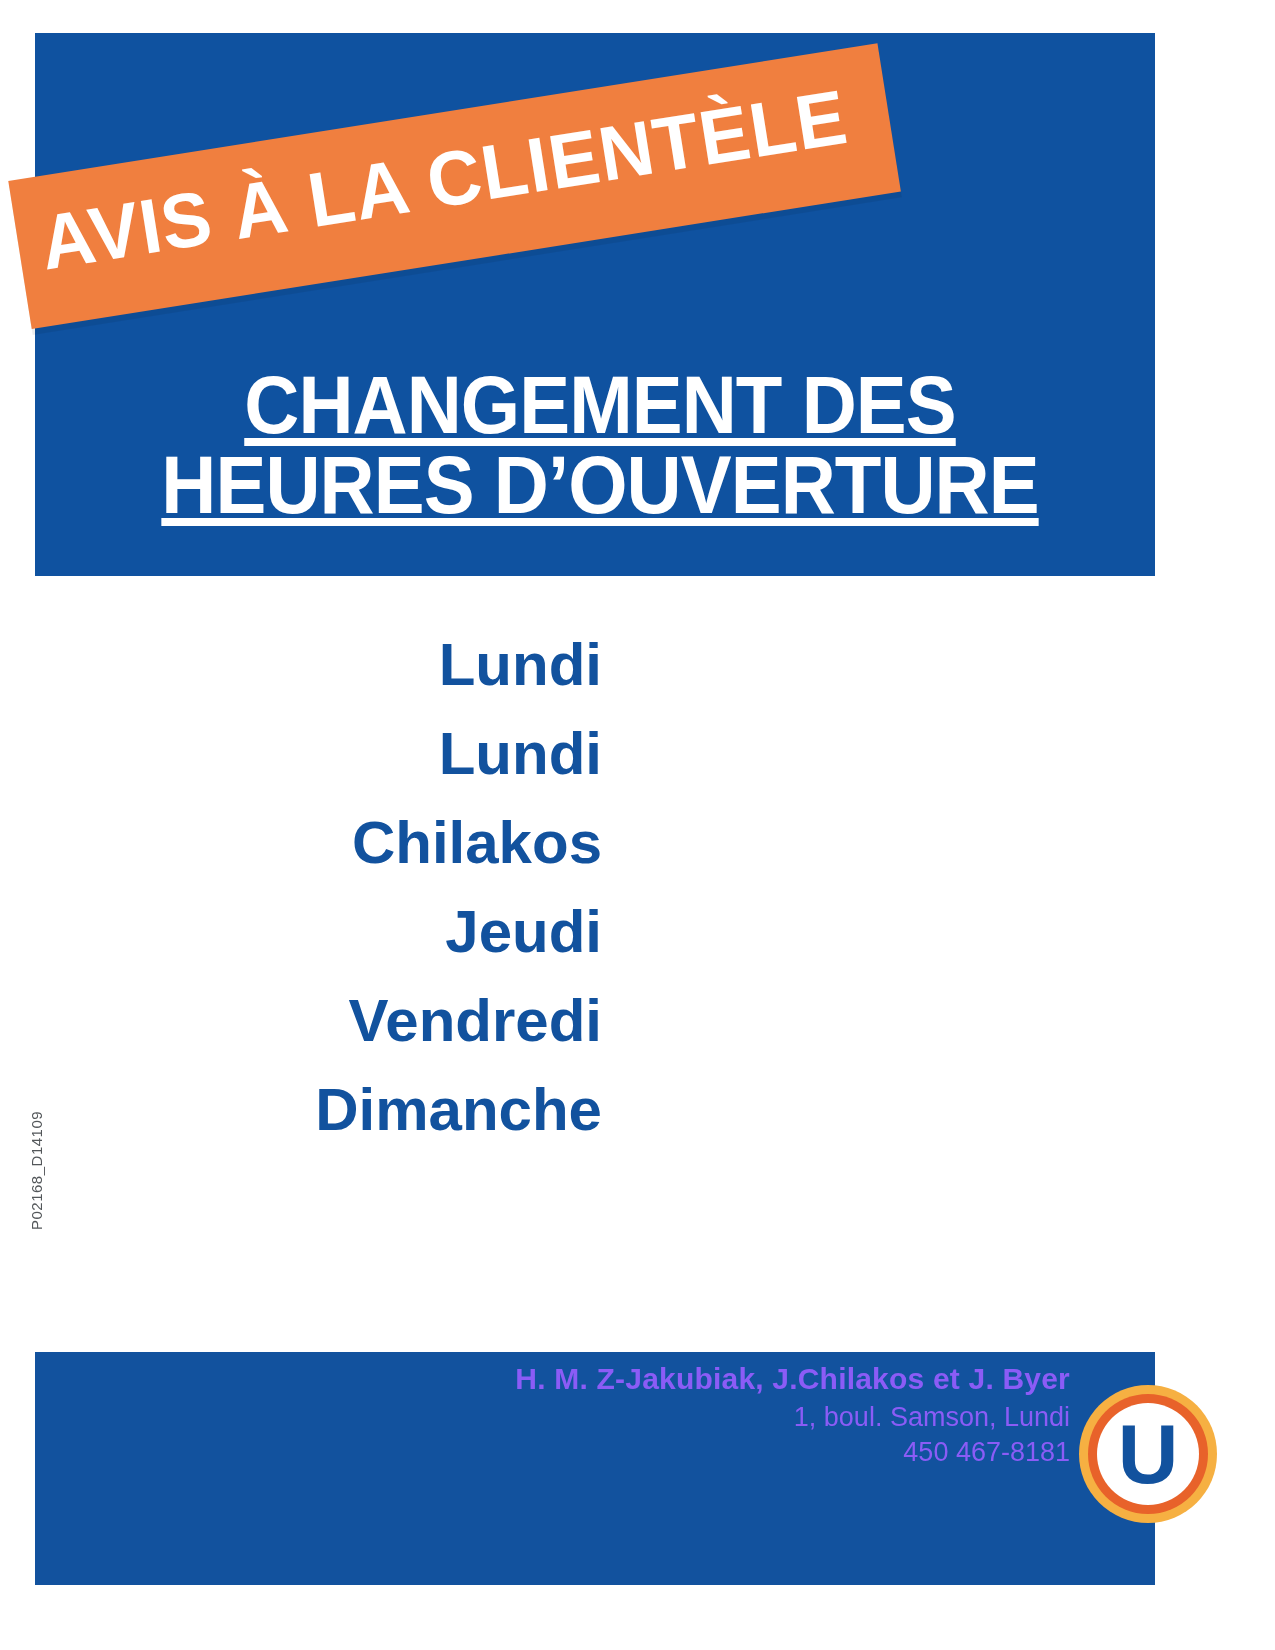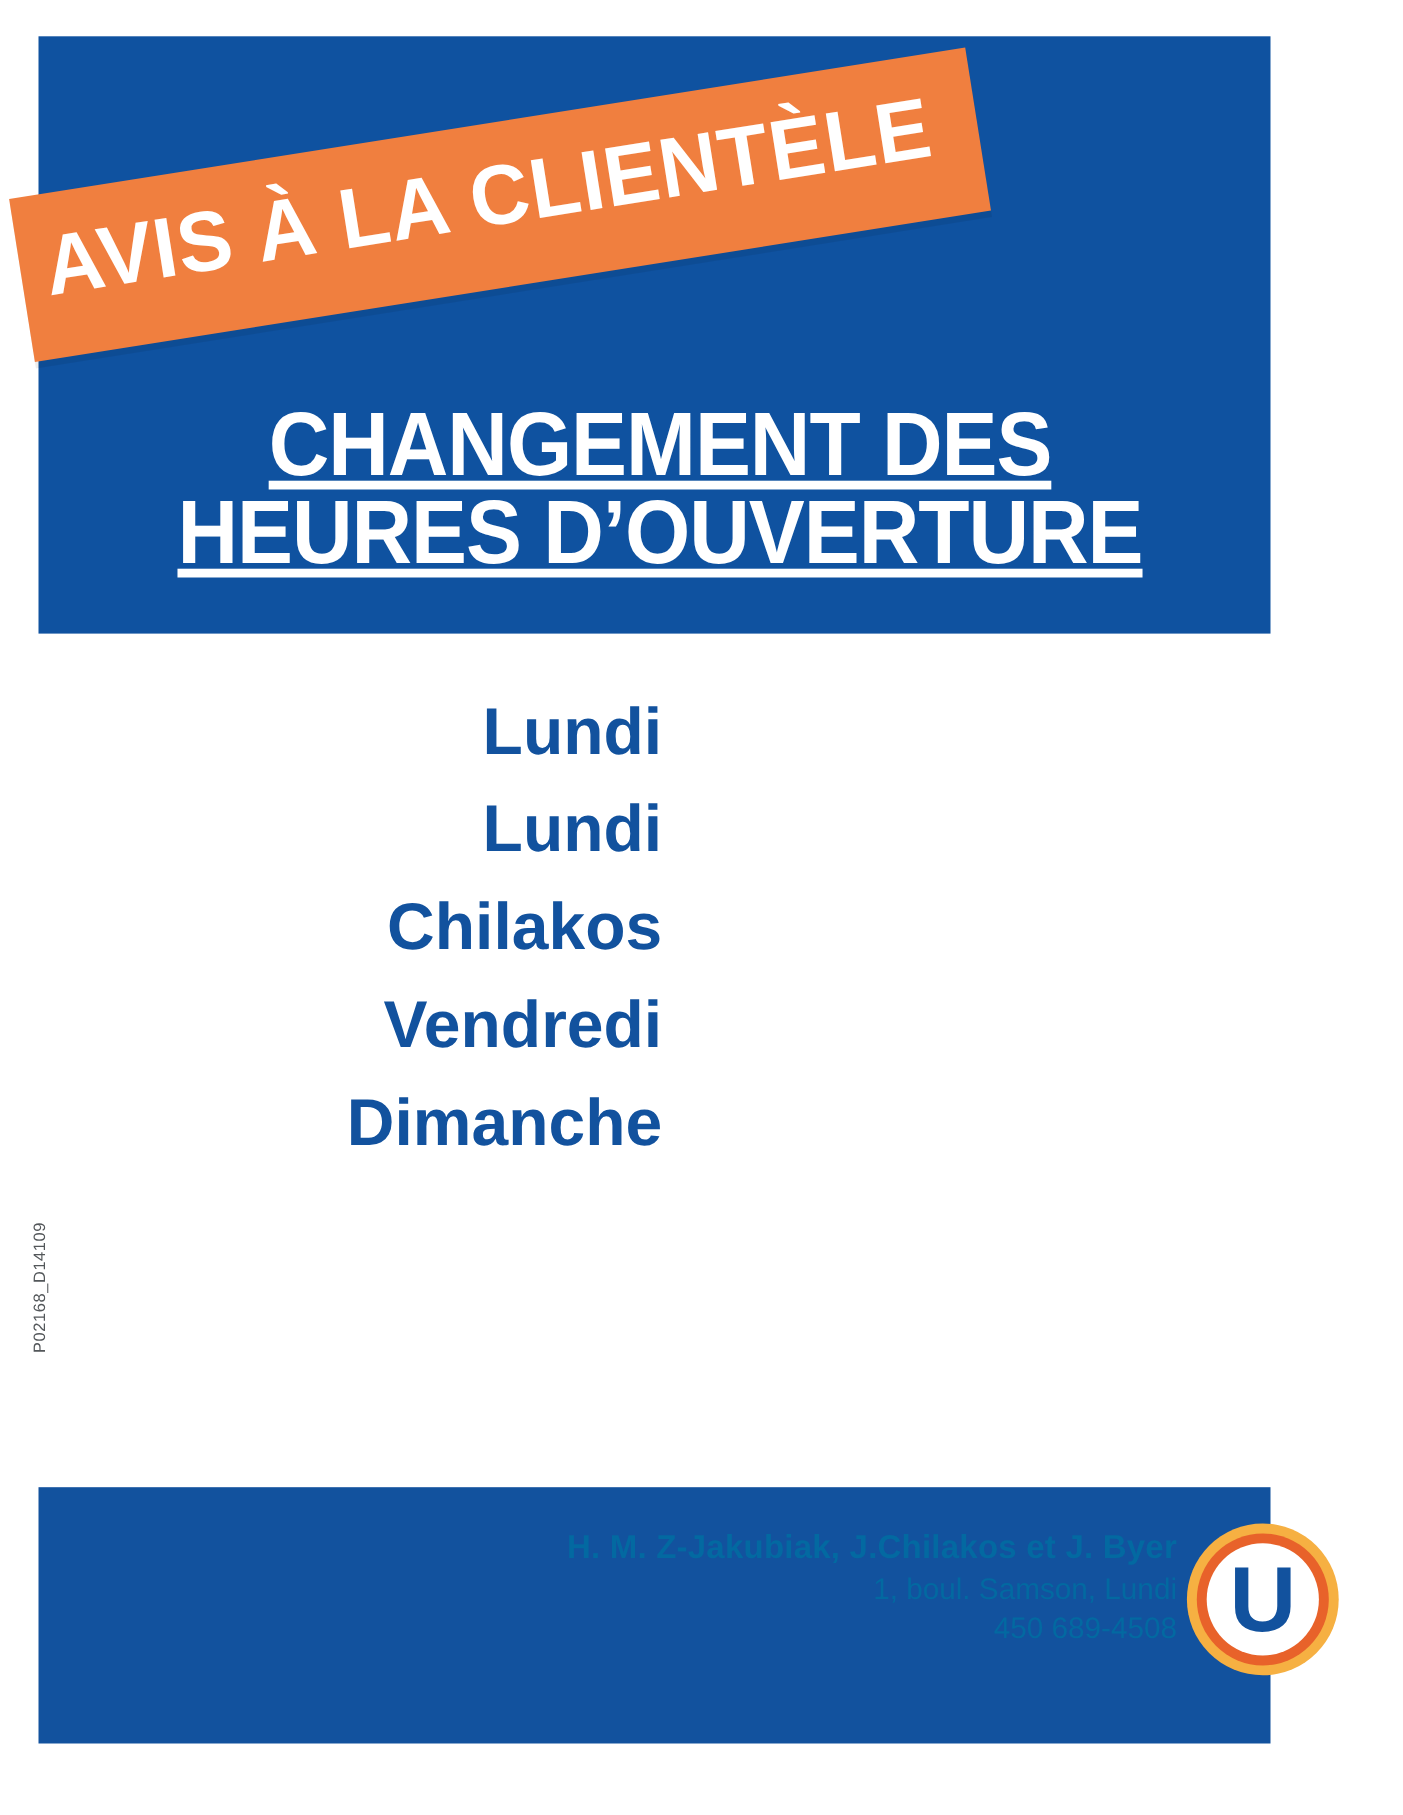--- a/index.html
+++ b/index.html
@@ -145,24 +145,24 @@
     position: absolute;
     left: 35px;
     top: 1352px;
     width: 1120px;
     height: 233px;
     background: #12529e;
   }
   .footer-text {
     position: absolute;
     right: 205px;
-    top: 1388px;
+    top: 1360px;
     width: 780px;
     text-align: right;
-    color: #0369a1;
+    color: #8b5cf6;
     font-family: "Liberation Sans", sans-serif;
   }
   .footer-store {
     font-size: 30px;
     font-weight: bold;
     letter-spacing: 0.2px;
     line-height: 1.25;
   }
   .footer-addr {
     font-size: 27px;
@@ -243,37 +243,41 @@
     </div>
     <div class="day-row">
       <div class="day-name">Lundi</div>
       <div class="day-hours"></div>
     </div>
     <div class="day-row">
       <div class="day-name">Chilakos</div>
       <div class="day-hours"></div>
     </div>
     <div class="day-row">
+      <div class="day-name">Jeudi</div>
+      <div class="day-hours"></div>
+    </div>
+    <div class="day-row">
       <div class="day-name">Vendredi</div>
       <div class="day-hours"></div>
     </div>
     <div class="day-row">
       <div class="day-name">Dimanche</div>
       <div class="day-hours"></div>
     </div>
   </div>
 
   <div class="side-code">P02168_D14109</div>
 
   <div class="footer-band"></div>
 
   <div class="footer-text">
     <div class="footer-store">H. M. Z-Jakubiak, J.Chilakos et J. Byer</div>
     <div class="footer-addr">1, boul. Samson, Lundi</div>
-    <div class="footer-phone">450 689-4508</div>
+    <div class="footer-phone">450 467-8181</div>
   </div>
 
   <div class="logo">
     <div class="logo-ring-outer"></div>
     <div class="logo-ring-mid"></div>
     <div class="logo-ring-inner"></div>
     <div class="logo-u">U</div>
   </div>
 
 </div>

